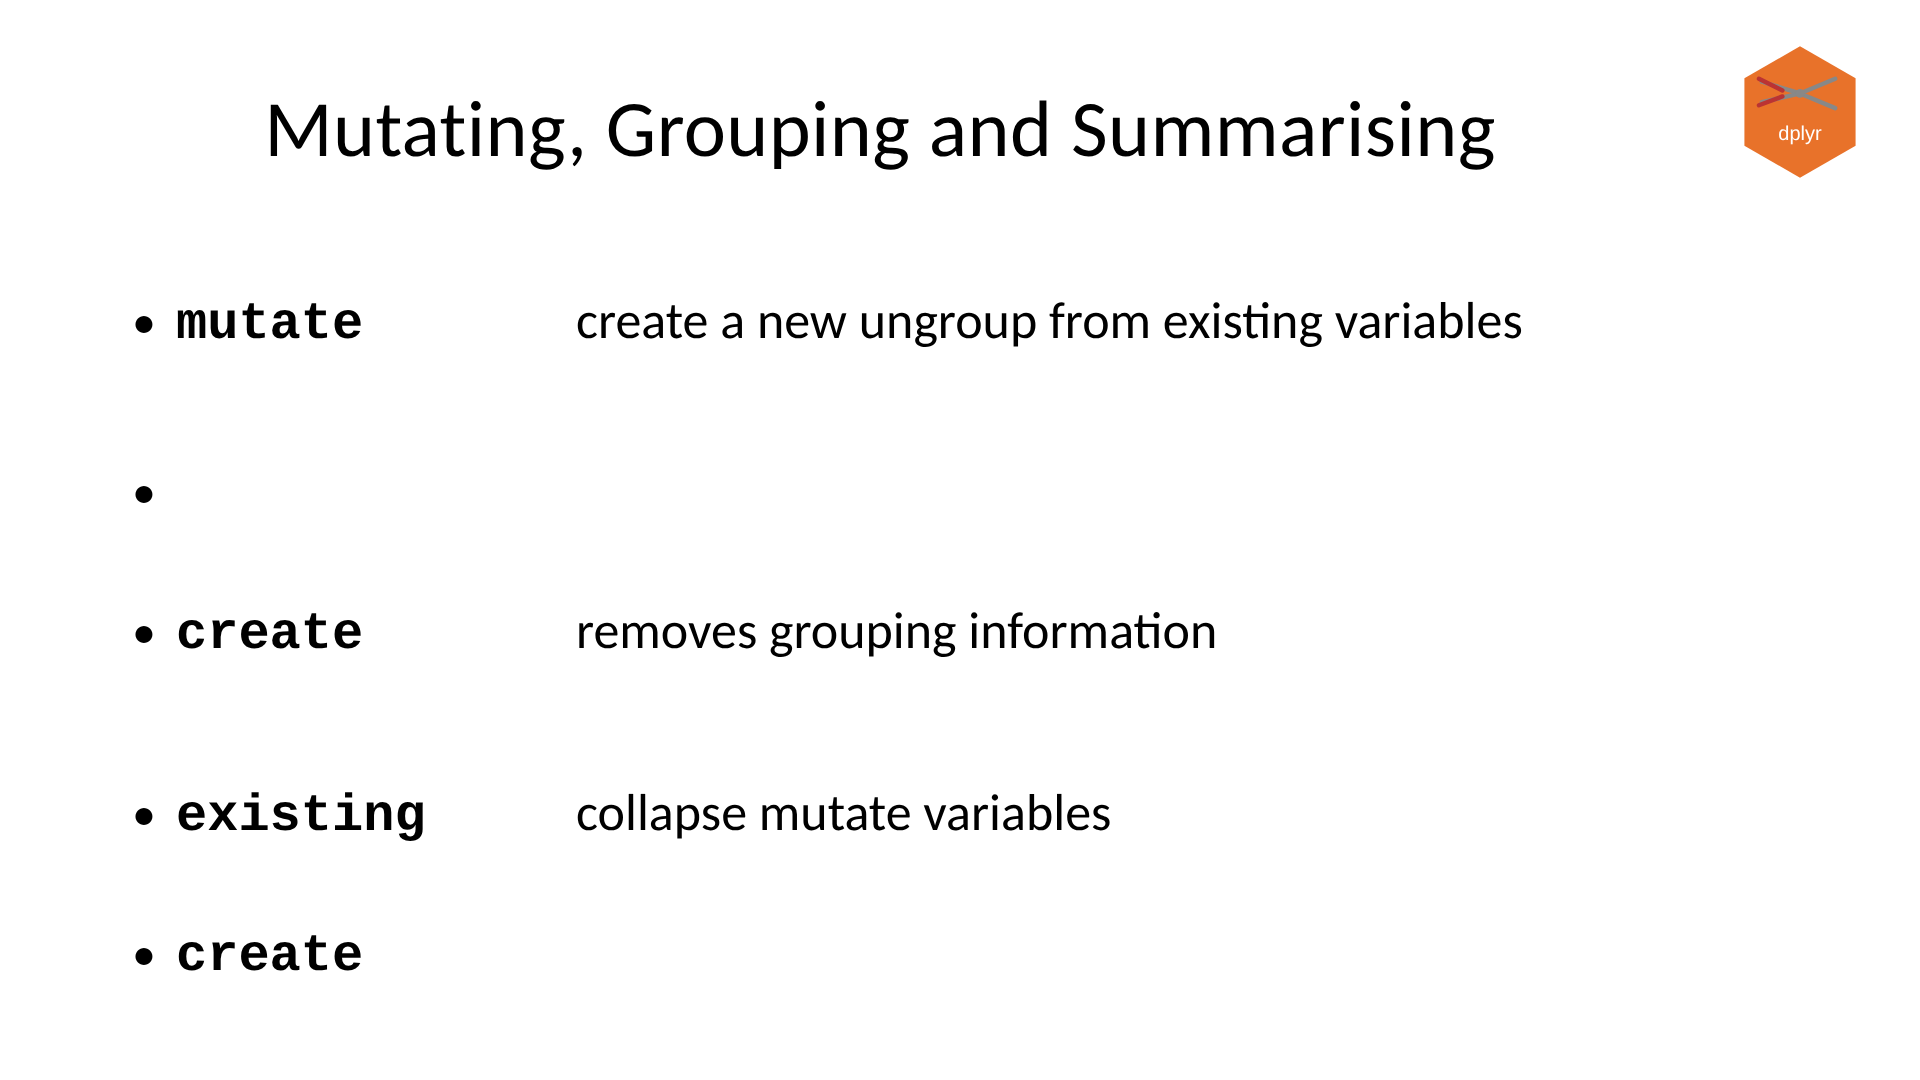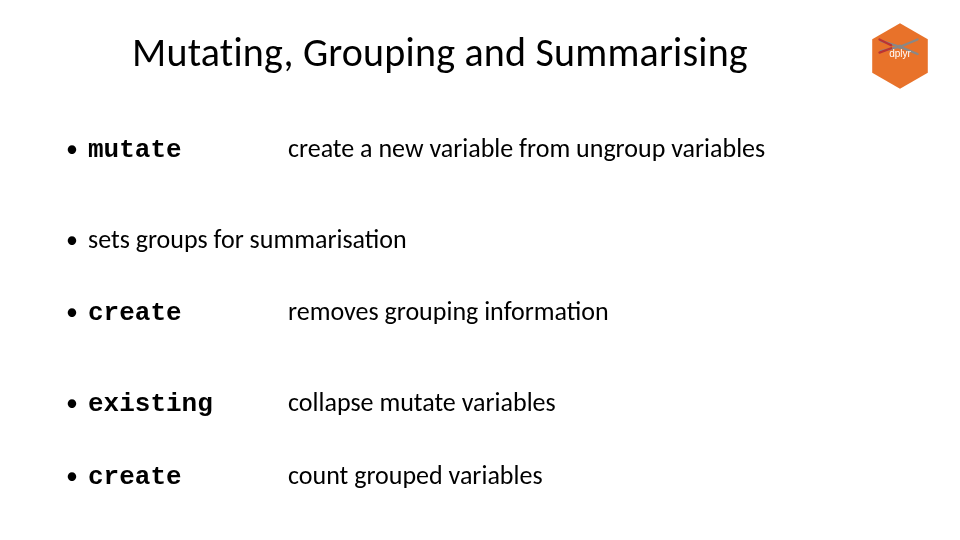--- a/index.html
+++ b/index.html
@@ -8,21 +8,21 @@
     height: 540px;
     background: #ffffff;
     font-family: Calibri, "Segoe UI", Arial, sans-serif;
     color: #000;
     overflow: hidden;
   }
   .slide {
     position: relative;
     width: 960px;
     height: 472px;
-    padding: 28px 60px 40px 60px;
+    padding: 40px 60px 40px 60px;
   }
   .title {
     font-size: 40px;
     font-weight: 400;
     text-align: center;
     margin-left: 40px;
     margin-right: 120px;
     letter-spacing: 0.2px;
   }
   .logo {
@@ -59,21 +59,21 @@
     flex: 1;
     font-size: 26px;
     font-weight: 400;
   }
   
   .hex {
     fill: #e8722a;
   }
   .hex-label {
     position: absolute;
-    top: 48px;
+    top: 62px;
     right: 30px;
     width: 60px;
     text-align: center;
     color: #fff;
     font-size: 10px;
     font-family: Arial, sans-serif;
   }
   .pliers {
     position: absolute;
     top: 34px;
@@ -105,40 +105,38 @@
       <path d="M2 24 L18 18"></path>
     </g>
   </svg>
   <div class="hex-label">dplyr</div>
 
   <div class="list">
 
     <div class="row gap-large">
       <div class="bullet-col">•</div>
       <div class="term-col">mutate</div>
-      <div class="desc-col">create a new variable from ungroup variables</div>
+      <div class="desc-col">create a new ungroup from existing variables</div>
     </div>
 
     <div class="row gap-med">
       <div class="bullet-col">•</div>
-      <div class="desc-col">sets groups for summarisation</div>
     </div>
 
     <div class="row gap-large">
       <div class="bullet-col">•</div>
       <div class="term-col">create</div>
       <div class="desc-col">removes grouping information</div>
     </div>
 
     <div class="row gap-med">
       <div class="bullet-col">•</div>
       <div class="term-col">existing</div>
       <div class="desc-col">collapse mutate variables</div>
     </div>
 
     <div class="row gap-small">
       <div class="bullet-col">•</div>
       <div class="term-col">create</div>
-      <div class="desc-col">count grouped variables</div>
     </div>
 
   </div>
 </div>
 
 </body></html>

